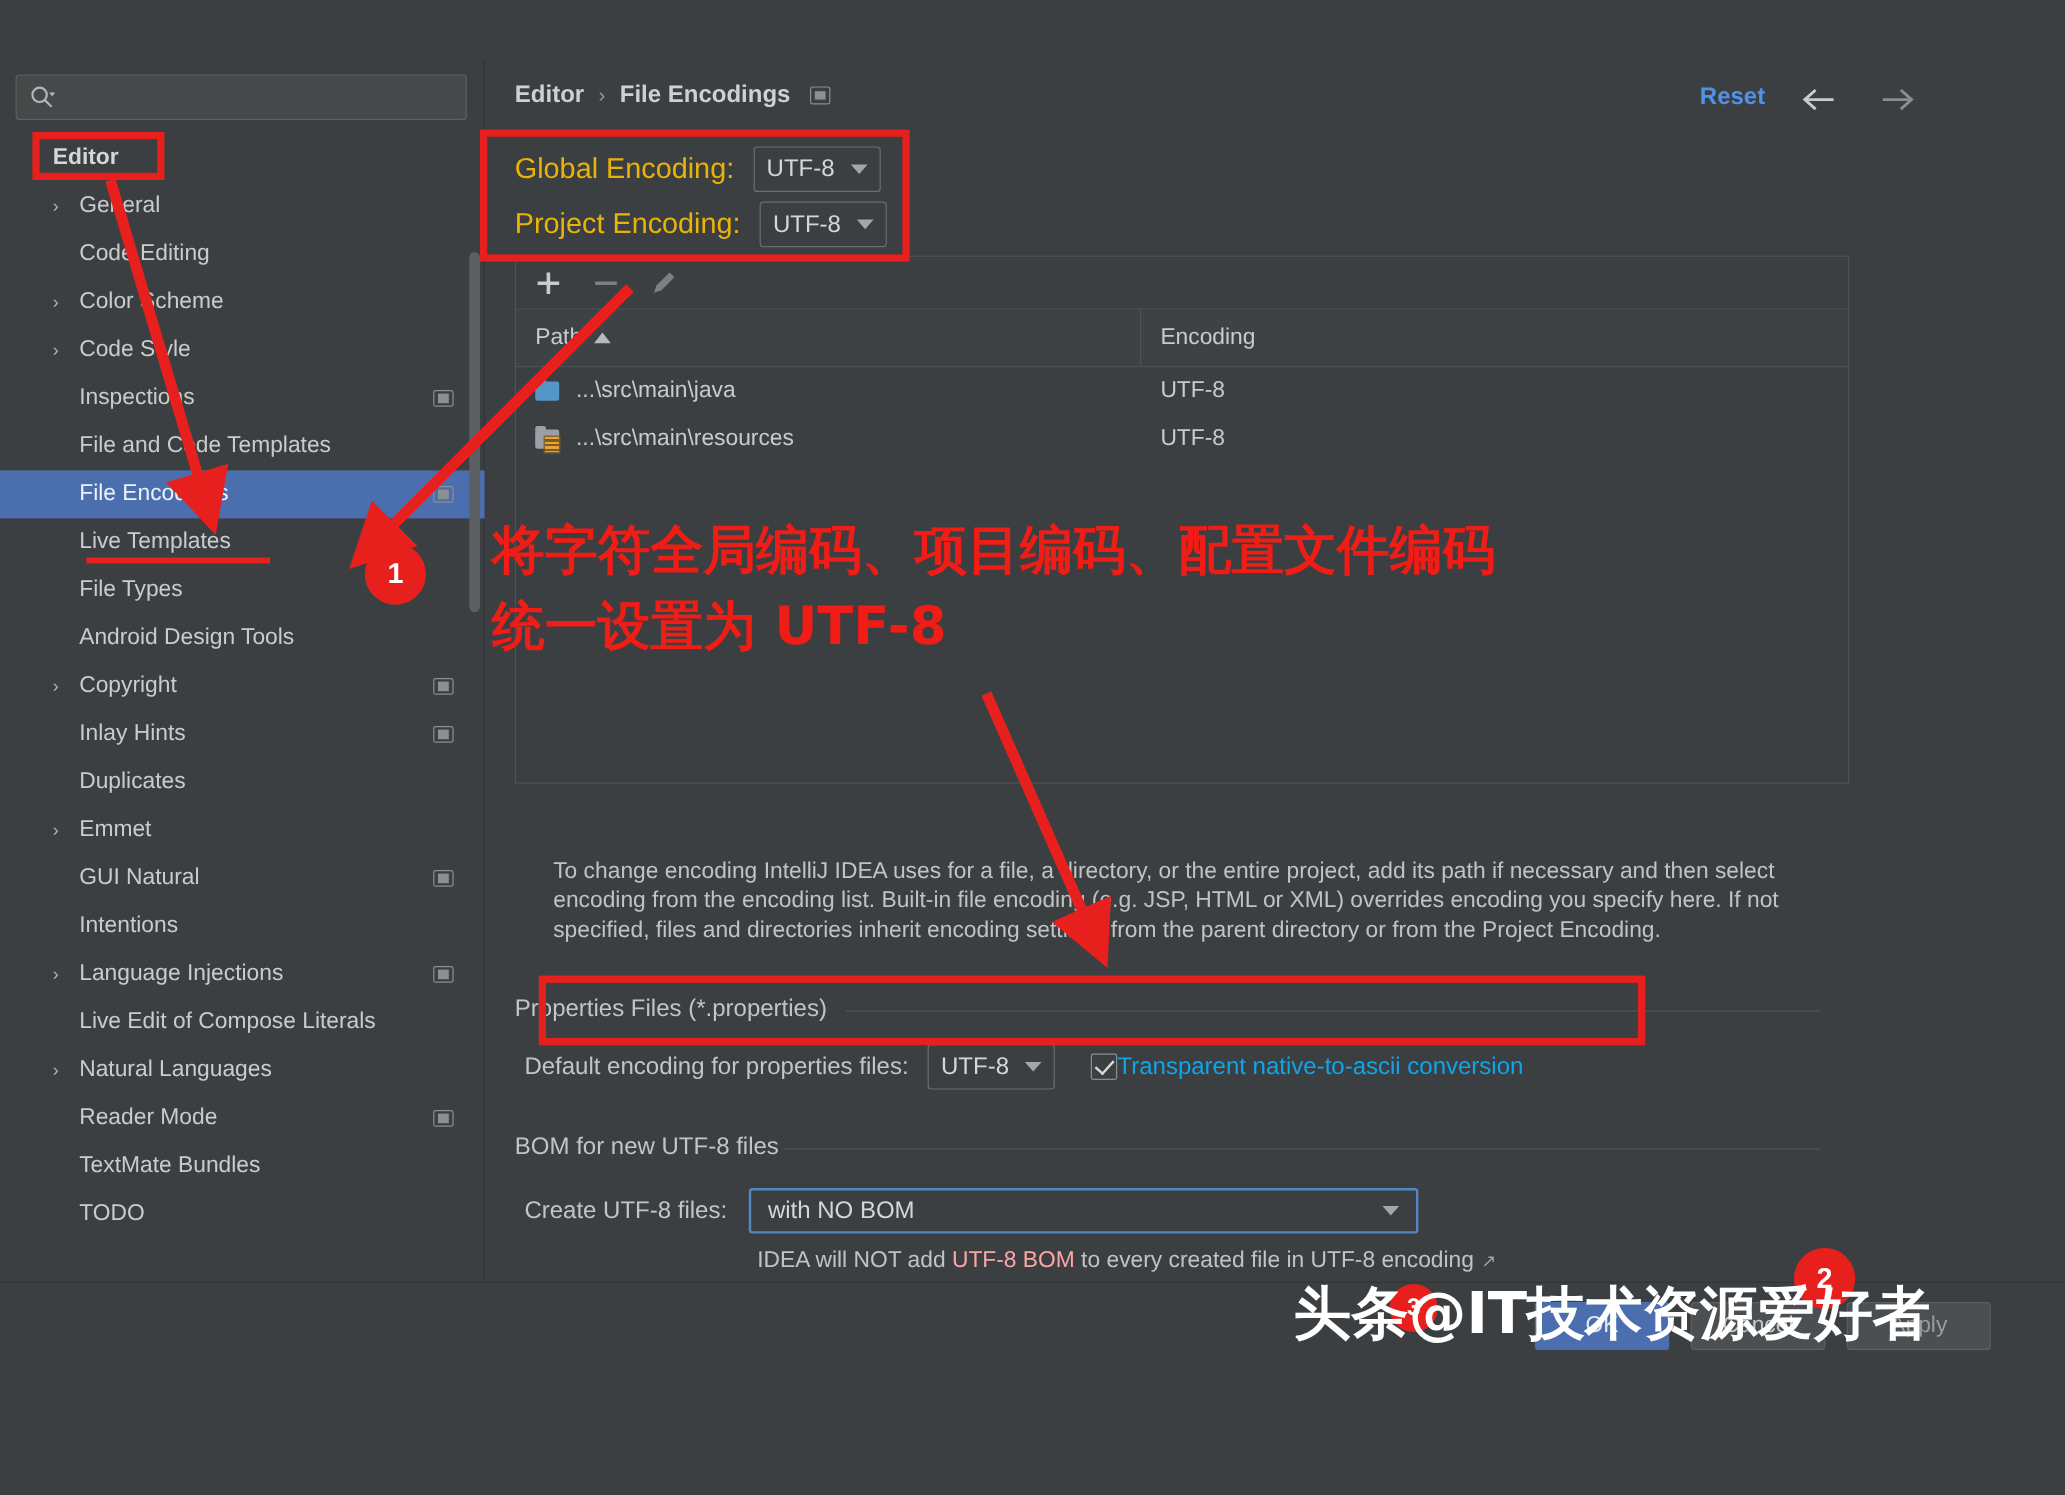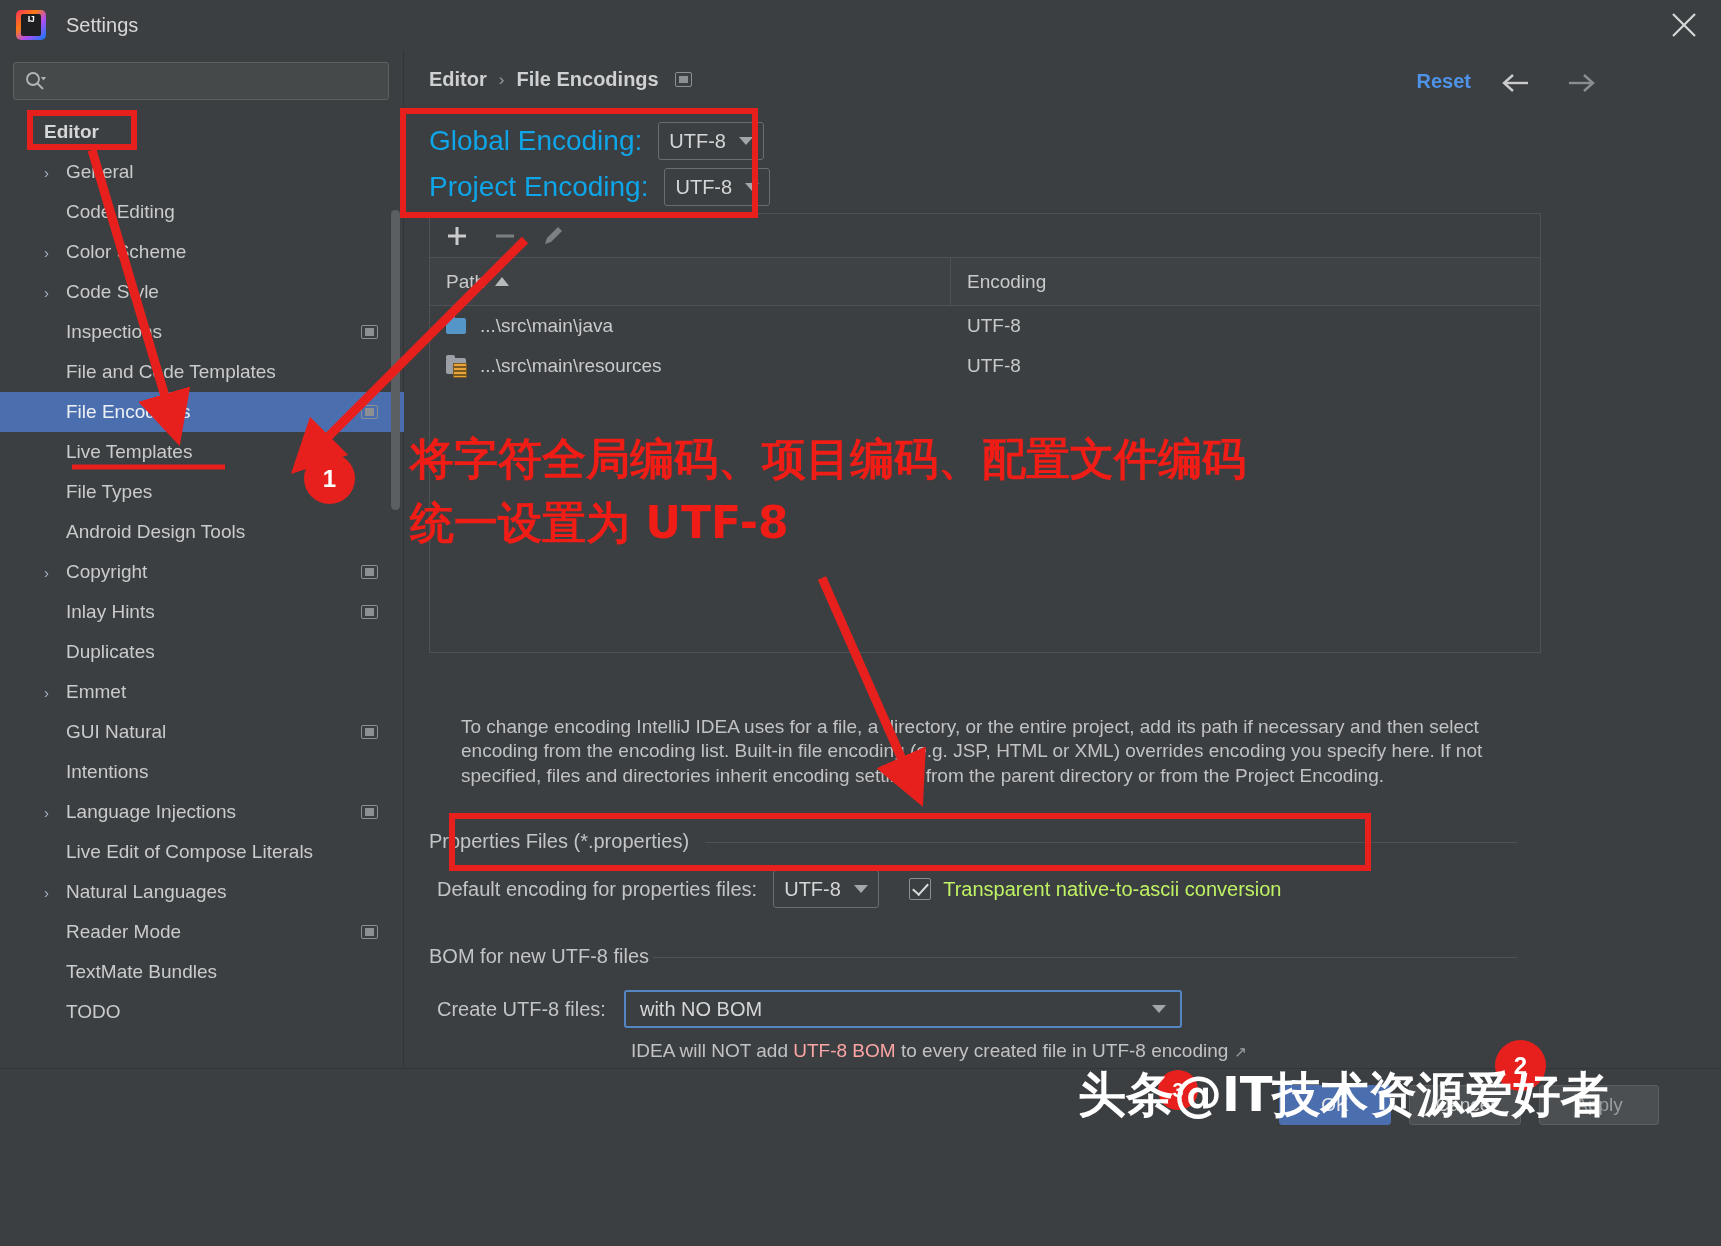--- a/index.html
+++ b/index.html
@@ -58,21 +58,21 @@
   .bc-sep { color: #9a9c9d; font-size: 17px; }
   .bc-badge { width: 17px; height: 15px; border: 1px solid #8c9093; border-radius: 2px; position: relative; margin-left: 4px; }
   .bc-badge::after { content:""; position:absolute; left:3px; top:3px; right:3px; bottom:3px; background:#8c9093; }
 
   .reset-link { position: absolute; right: 250px; top: 20px; color: #4e93e8; font-size: 20px; font-weight: bold; cursor: pointer; }
   .nav-arrow { position: absolute; top: 18px; width: 40px; height: 30px; cursor: pointer; }
   .nav-back { right: 185px; }
   .nav-fwd { right: 120px; }
 
   .enc-row { position: absolute; display: flex; align-items: center; }
-  .enc-label { color: #0ea5e9; font-size: 28px; }
+  .enc-label { color: #eab308; font-size: 24px; }
   .combo-sm { margin-left: 16px; width: 106px; height: 38px; border: 1px solid #6a6d6f; border-radius: 3px;
     background: #3c3f41; display: flex; align-items: center; justify-content: space-between; padding: 0 10px; cursor: pointer; }
   .combo-sm .cv { color: #d4d6d7; font-size: 20px; }
   .caret { width: 0; height: 0; border-left: 7px solid transparent; border-right: 7px solid transparent;
     border-top: 8px solid #a4a7a9; }
 
   
   .tbl-wrap { position: absolute; left: 24px; top: 163px; width: 1112px; height: 440px;
     border: 1px solid #4e5254; background: #3c3f41; }
   .tbl-toolbar { height: 44px; display: flex; align-items: center; padding-left: 14px; gap: 22px;
@@ -100,21 +100,21 @@
   .sect-title { position: absolute; color: #c2c4c6; font-size: 20px; }
   .sect-line { position: absolute; height: 1px; background: #4f5355; }
 
   .props-row { position: absolute; left: 32px; top: 820px; display: flex; align-items: center; }
   .props-label { color: #c2c4c6; font-size: 20px; }
   .chk-wrap { display: flex; align-items: center; margin-left: 30px; cursor: pointer; }
   .chk { width: 22px; height: 22px; border: 1px solid #8b8e90; border-radius: 2px; background: #3c3f41;
     position: relative; }
   .chk.checked::after { content: ""; position: absolute; left: 6px; top: 1px; width: 7px; height: 13px;
     border: solid #d8dadb; border-width: 0 2.5px 2.5px 0; transform: rotate(42deg); }
-  .chk-label { color: #bef264; font-size: 20px; margin-left: 12px; }
+  .chk-label { color: #0ea5e9; font-size: 20px; }
 
   .bom-row { position: absolute; left: 32px; top: 940px; display: flex; align-items: center; }
   .combo-wide { margin-left: 18px; width: 558px; height: 38px; background: #3c3f41;
     border: 2px solid #5486c4; border-radius: 3px; display: flex; align-items: center;
     justify-content: space-between; padding: 0 14px; cursor: pointer; }
   .combo-wide .cv { color: #d4d6d7; font-size: 20px; }
   .bom-note { position: absolute; left: 226px; top: 990px; color: #c0c2c4; font-size: 19px; }
   .bom-note a { color: #fca5a5; text-decoration: none; }
   .ext-arrow { color: #9fa2a4; font-size: 15px; margin-left: 6px; }
 
@@ -136,34 +136,20 @@
     display: flex; align-items: center; justify-content: center; font-weight: bold; }
 
   .wm { position: absolute; color: #fff; font-weight: bold; font-family: "DejaVu Sans", sans-serif;
     pointer-events: none; }
 </style>
 </head>
 <body>
 
 <div id="root">
 
-  <div class="titlebar">
-    <div class="ij-logo">
-      <div class="inner">
-          <span>IJ</span>
-        </div>
-    </div>
-    <div class="title-text">Settings</div>
-    <div class="win-close">
-      <svg width="34" height="34" viewBox="0 0 34 34">
-        <line x1="6" y1="6" x2="28" y2="28" stroke="#d6d8d9" stroke-width="2.2"></line>
-        <line x1="28" y1="6" x2="6" y2="28" stroke="#d6d8d9" stroke-width="2.2"></line>
-      </svg>
-    </div>
-  </div>
 
   <div class="left-panel">
 
     <div class="search-box">
       <div class="search-ic">
         <svg width="22" height="22" viewBox="0 0 22 22">
           <circle cx="9" cy="9" r="6" fill="none" stroke="#b4b7b9" stroke-width="1.8"></circle>
           <line x1="13.5" y1="13.5" x2="19" y2="19" stroke="#b4b7b9" stroke-width="1.8"></line>
           <polygon points="17,7 22,7 19.5,10.5" fill="#b4b7b9"></polygon>
         </svg>

